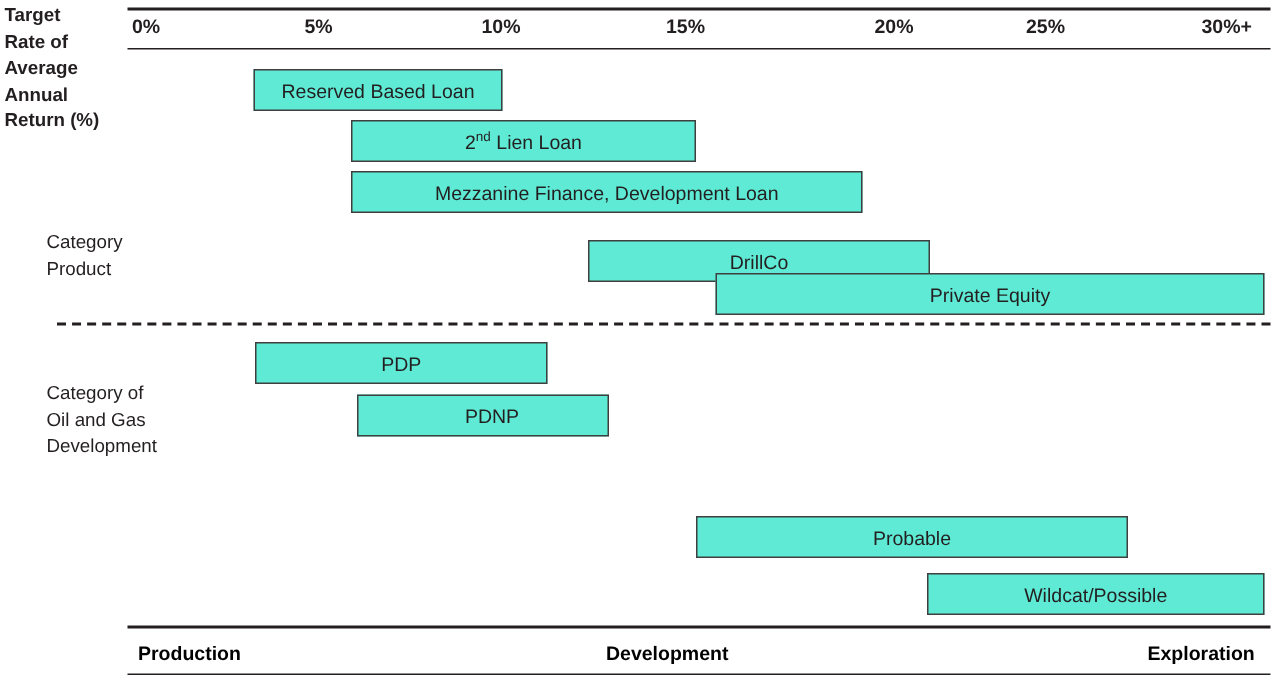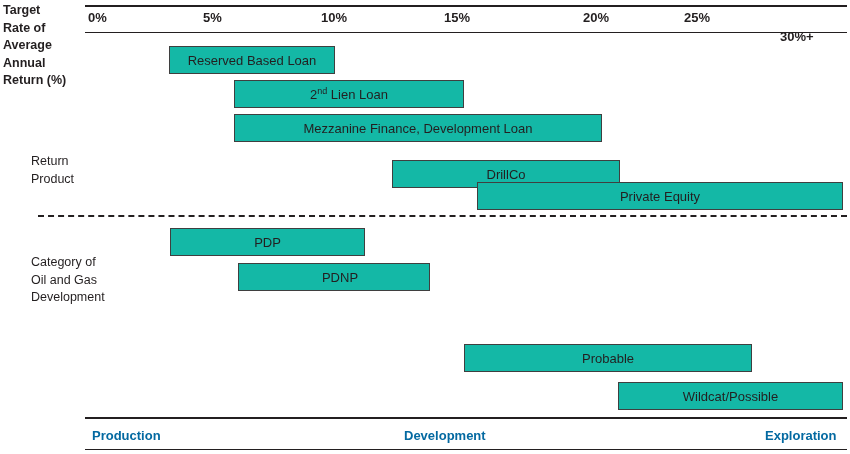--- a/index.html
+++ b/index.html
@@ -48,21 +48,21 @@
     font-size: 13px;
     font-weight: bold;
     color: #231f20;
     white-space: nowrap;
   }
 
   
   .bar {
     position: absolute;
     height: 28px;
-    background: #14b8a6;
+    background: #5eead4;
     border: 1.6px solid #3f3f3f;
     box-sizing: border-box;
     display: flex;
     align-items: center;
     justify-content: center;
   }
   .bar-label {
     font-size: 13px;
     color: #231f20;
     white-space: nowrap;
@@ -90,21 +90,21 @@
     right: 3px;
     height: 0;
     border-top: 2px solid #231f20;
   }
   .footer-rule.thin { border-top-width: 1.5px; }
 
   .footer-label {
     position: absolute;
     font-size: 13px;
     font-weight: bold;
-    color: #0369a1;
+    color: #000000;
     white-space: nowrap;
   }
 </style>
 </head>
 <body>
 
 <div id="figure">
 
   <div class="side-label bold" style="left:3px; top:2px; width:80px;">Target
 Rate of
@@ -114,34 +114,34 @@
 
   <div class="scale-rule" style="top:5px;"></div>
   <div class="scale-rule thin" style="top:32px;"></div>
 
   <div class="tick" style="left:88px;">0%</div>
   <div class="tick" style="left:203px;">5%</div>
   <div class="tick" style="left:321px;">10%</div>
   <div class="tick" style="left:444px;">15%</div>
   <div class="tick" style="left:564px;margin-left:19px;">20%</div>
   <div class="tick" style="left:684px;">25%</div>
-  <div class="tick" style="left:780px;margin-top:19px;">30%+</div>
+  <div class="tick" style="left:801px;">30%+</div>
 
-  <div class="side-label" style="left:31px; top:153px; width:90px;">Return
+  <div class="side-label" style="left:31px; top:153px; width:90px;">Category
 Product</div>
 
   <div class="bar" style="left:169px; top:46px; width:166px;">
     <span class="bar-label">Reserved Based Loan</span>
   </div>
 
   <div class="bar" style="left:234px; top:80px; width:230px;">
     <span class="bar-label"><span>2</span><sup>nd</sup><span> Lien Loan</span></span>
   </div>
 
-  <div class="bar" style="left:234px; top:114px; width:368px;">
+  <div class="bar" style="left:234px; top:114px; width:341px;">
     <span class="bar-label">Mezzanine Finance, Development Loan</span>
   </div>
 
   <div class="bar" style="left:392px; top:160px; width:228px;">
     <span class="bar-label">DrillCo</span>
   </div>
 
   <div class="bar" style="left:477px; top:182px; width:366px;">
     <span class="bar-label">Private Equity</span>
   </div>
@@ -149,21 +149,21 @@
   <div class="divider" style="top:215px;"></div>
 
   <div class="side-label" style="left:31px; top:254px; width:100px;">Category of
 Oil and Gas
 Development</div>
 
   <div class="bar" style="left:170px; top:228px; width:195px;">
     <span class="bar-label">PDP</span>
   </div>
 
-  <div class="bar" style="left:238px; top:263px; width:192px;padding-left:12px;">
+  <div class="bar" style="left:238px; top:263px; width:168px;padding-left:12px;">
     <span class="bar-label">PDNP</span>
   </div>
 
 
   <div class="bar" style="left:464px; top:344px; width:288px;">
     <span class="bar-label">Probable</span>
   </div>
 
   <div class="bar" style="left:618px; top:382px; width:225px;">
     <span class="bar-label">Wildcat/Possible</span>

